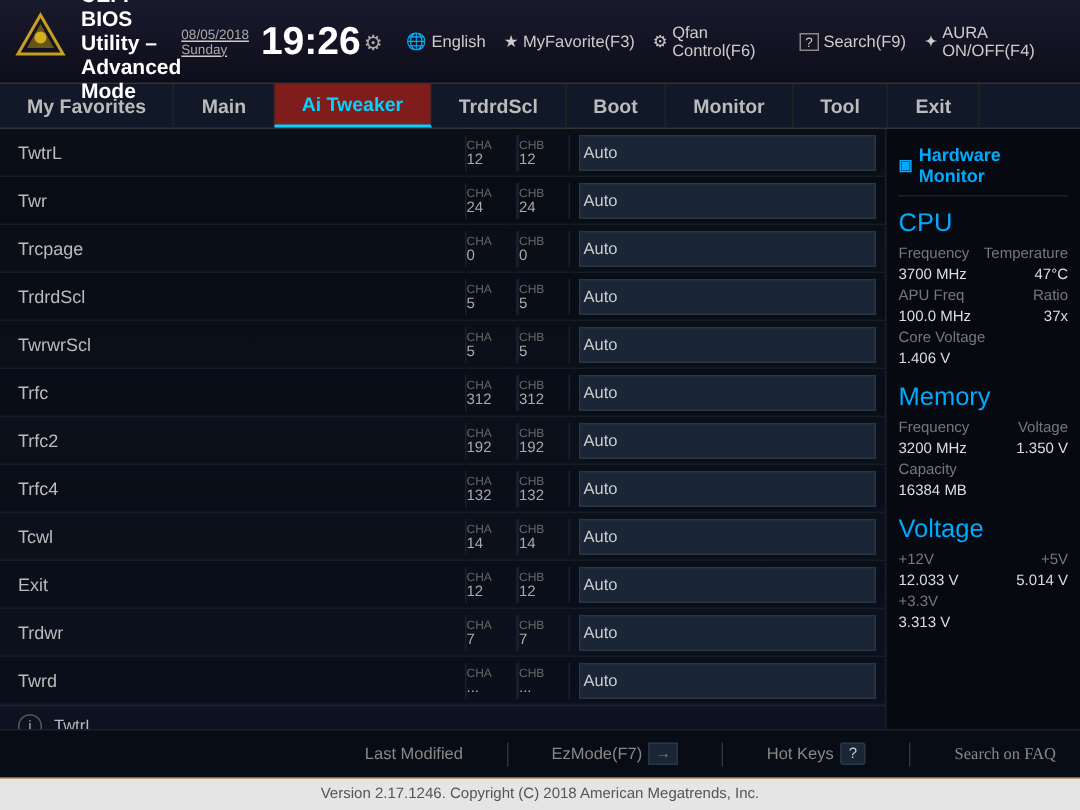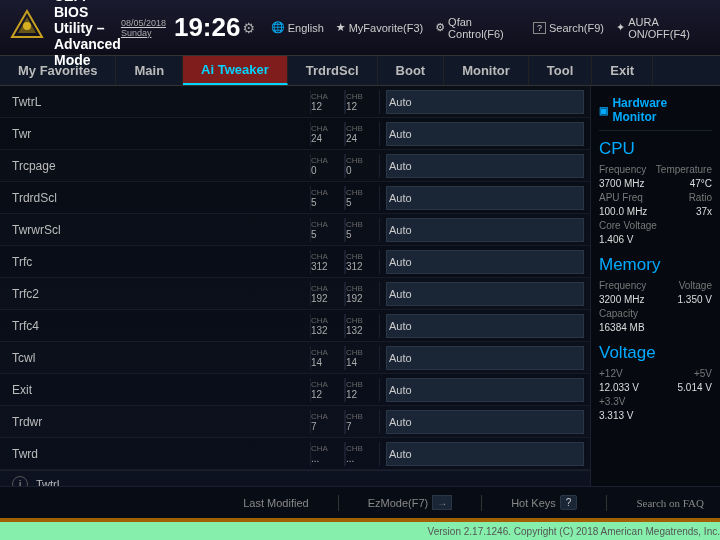--- a/index.html
+++ b/index.html
@@ -193,27 +193,27 @@
       border: 1px solid #2a3545;
       color: #ccc;
       padding: 1px 5px;
       font-size: 10px;
       border-radius: 2px;
     }
 
     
     .footer {
       height: 22px;
-      background: #86efac;
-      display: flex;
-      align-items: center;
-      justify-content: flex-end;
+      background: #e5e5e5;
+      display: flex;
+      align-items: center;
+      justify-content: center;
       font-size: 10px;
       color: #555;
-      border-top: 4px solid #a16207;
+      border-top: 1px solid #a16207;
     }
   </style>
 </head>
 <body>
 
 <div class="header">
 
   <div style="margin-right:8px;">
     <svg width="38" height="38" viewBox="0 0 38 38">
       <polygon points="19,4 34,30 4,30" fill="none" stroke="#c8a020" stroke-width="2"></polygon>

